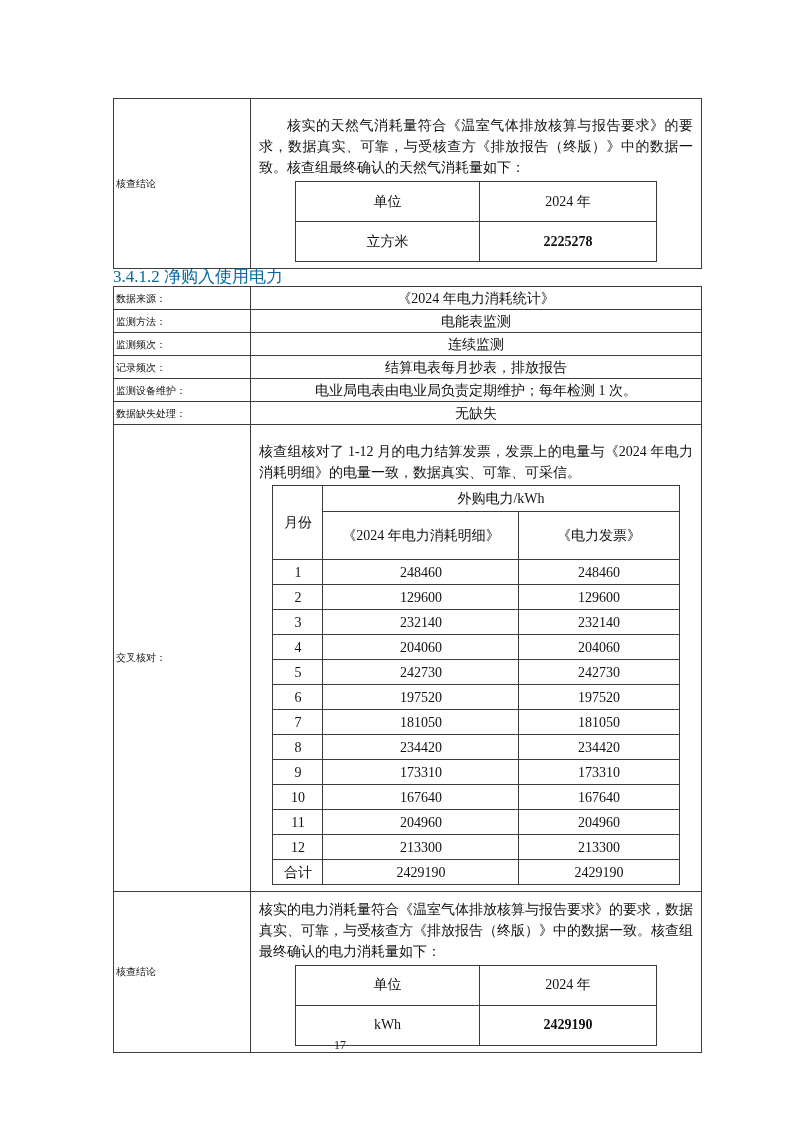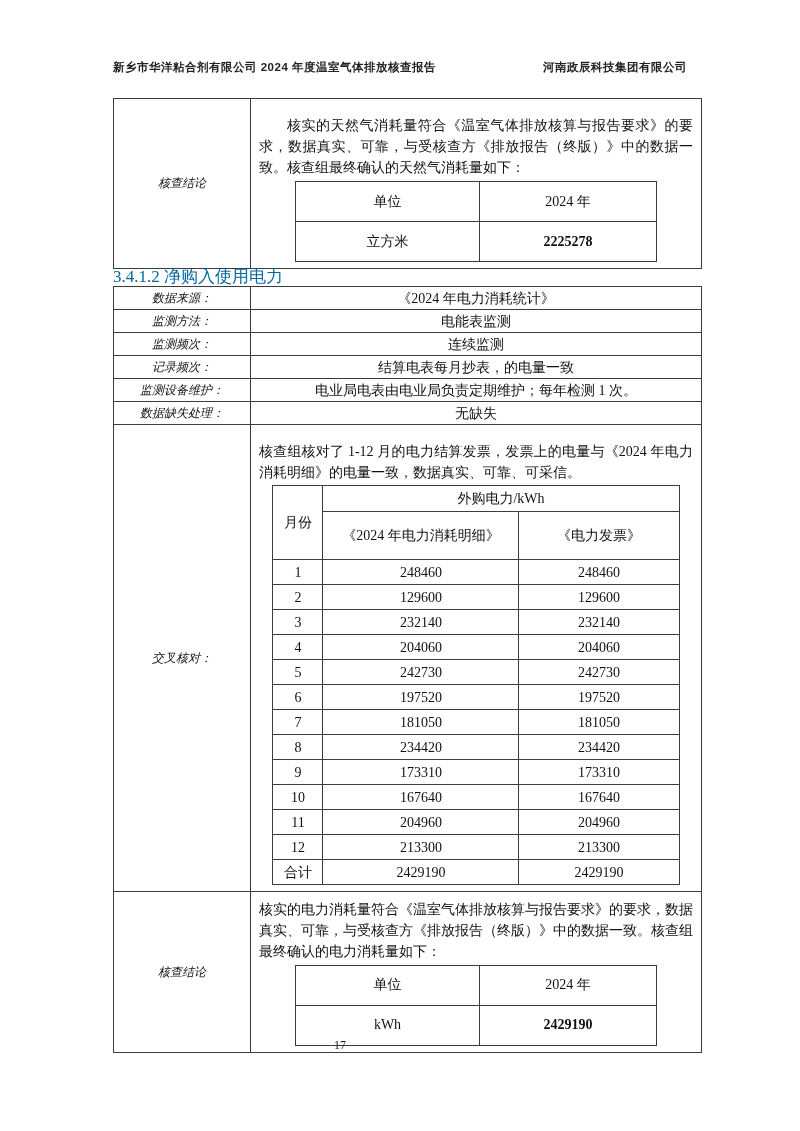--- a/index.html
+++ b/index.html
@@ -26,21 +26,21 @@
   table.tbl {
     border-collapse: collapse; table-layout: fixed;
     position: absolute; left: 113px; width: 588px;
     font-size: 14px; color: #111;
   }
   table.tbl td { border: 1px solid #3c3c3c; vertical-align: middle; }
   .top-tbl { top: 98px; }
   .main-tbl { top: 286px; }
 
   td.label-cell {
-    text-align: center; font-size: 12px; padding: 0 2px; font-style: italic;
+    font-size: 10px; padding: 0 2px;
   }
   td.value-cell { text-align: center; font-size: 14px; padding: 0 20px; }
   tr.info-row td { height: 22px; line-height: 21px; }
 
   td.rich-cell { vertical-align: top; padding: 16px 8px 6px 8px; }
   .para {
     margin: 0; text-align: justify; line-height: 21px; font-size: 14px;
   }
   .para.indent { text-indent: 2em; }
 
@@ -80,24 +80,20 @@
   .page-number {
     position: absolute; top: 1038px; left: 0; width: 680px;
     text-align: center; font-size: 12px; color: #222;
   }
 </style>
 </head>
 <body>
 
 <div class="page">
 
-  <div class="doc-header">
-    <span>新乡市华洋粘合剂有限公司 2024 年度温室气体排放核查报告</span>
-    <span>河南政辰科技集团有限公司</span>
-  </div>
 
   <table class="tbl top-tbl">
     <colgroup>
         <col style="width:137px">
         <col style="width:451px">
       </colgroup>
     <tbody>
         <tr>
       <td class="label-cell">核查结论</td>
       <td class="rich-cell">
@@ -135,21 +131,21 @@
     <tr class="info-row">
       <td class="label-cell">监测方法：</td>
       <td class="value-cell">电能表监测</td>
     </tr>
     <tr class="info-row">
       <td class="label-cell">监测频次：</td>
       <td class="value-cell">连续监测</td>
     </tr>
     <tr class="info-row">
       <td class="label-cell">记录频次：</td>
-      <td class="value-cell">结算电表每月抄表，的电量一致</td>
+      <td class="value-cell">结算电表每月抄表，排放报告</td>
     </tr>
     <tr class="info-row">
       <td class="label-cell">监测设备维护：</td>
       <td class="value-cell">电业局电表由电业局负责定期维护；每年检测 1 次。</td>
     </tr>
     <tr class="info-row">
       <td class="label-cell">数据缺失处理：</td>
       <td class="value-cell">无缺失</td>
     </tr>
 

